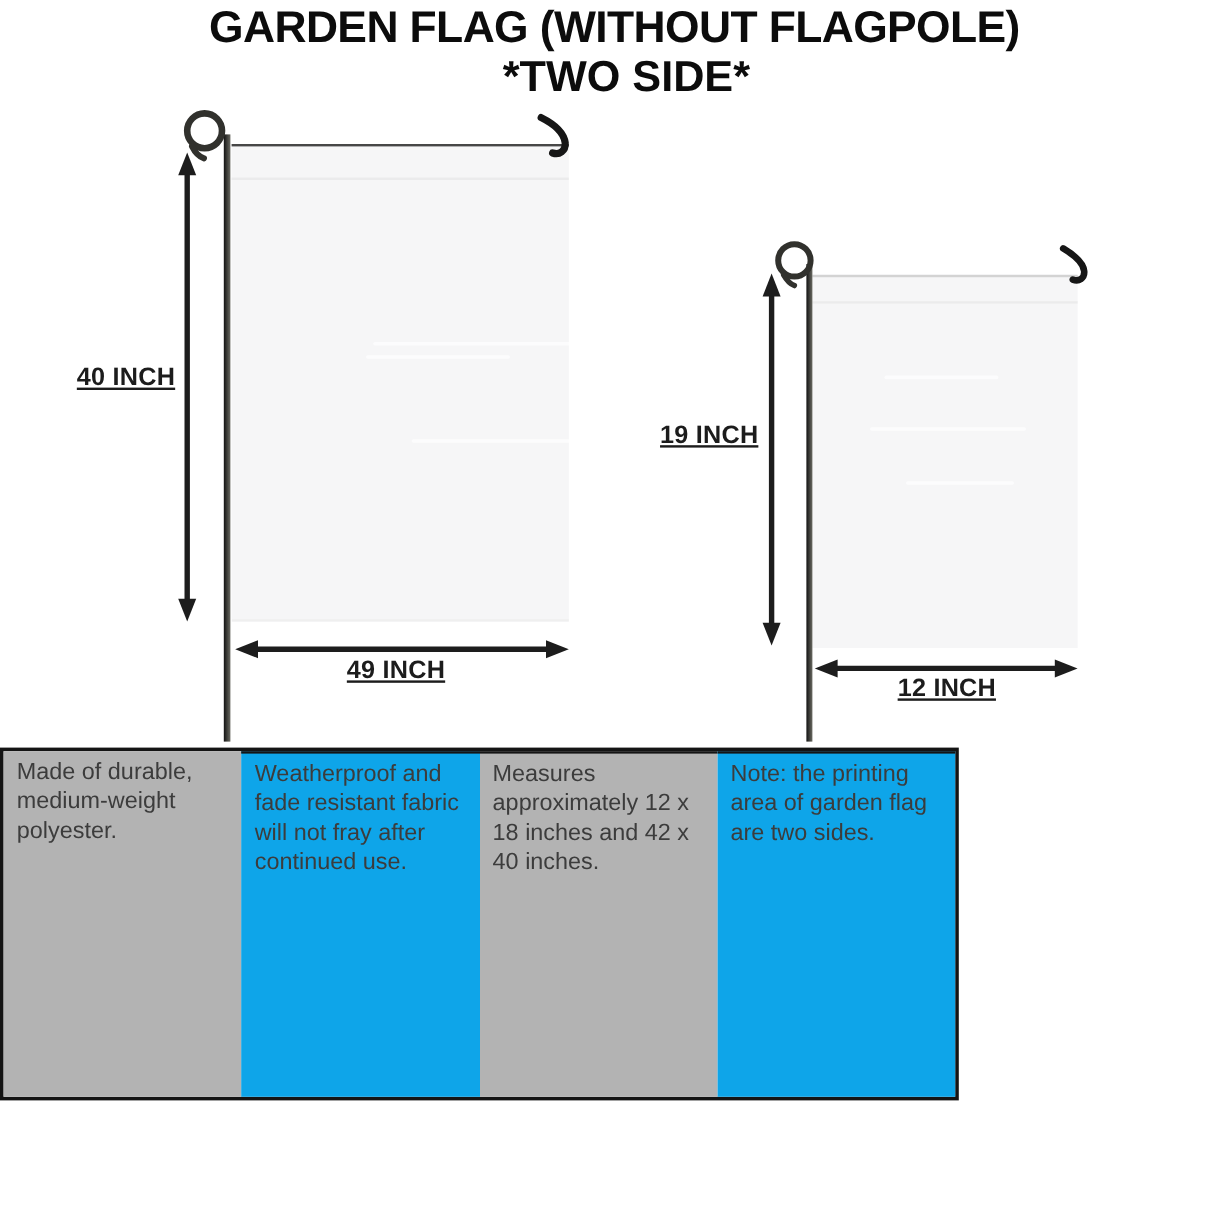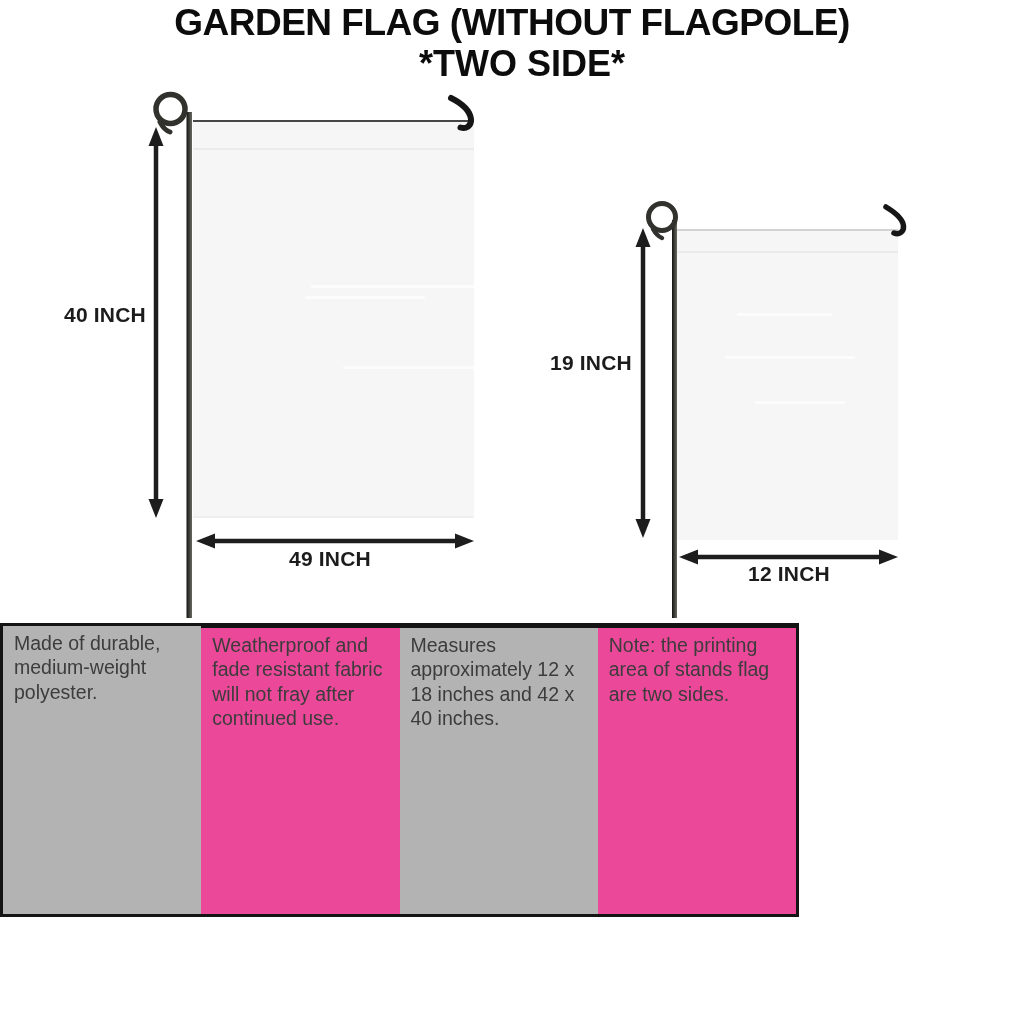--- a/index.html
+++ b/index.html
@@ -22,27 +22,27 @@
               border-top:2px solid #d3d3d3;}
   .seam{position:absolute;left:0;width:100%;height:2px;background:#ebebec;}
   .streak{position:absolute;height:3px;background:rgba(255,255,255,.7);
           border-radius:2px;}
 
   
   svg.overlay{position:absolute;left:0;top:0;z-index:3;}
 
   
   .dim{position:absolute;z-index:4;width:130px;text-align:center;
-       font-weight:bold;font-size:21px;color:#1c1c1c;letter-spacing:0.2px;}
+       font-weight:bold;font-size:21px;color:#1c1c1c;letter-spacing:0.2px;text-decoration:underline;}
 
   
   .features{position:absolute;left:0px;top:623px;width:799px;height:294px;
             z-index:2;border:3px solid #141414;box-sizing:border-box;
             display:flex;flex-direction:row;}
-  .feature-row{flex:1 1 0;background:#ec4899;color:#3c3c3c;
+  .feature-row{flex:1 1 0;background:#0ea5e9;color:#3c3c3c;
                font-size:19.5px;line-height:1.25;
                padding:5px 0 0 11px;box-sizing:border-box;}
   .feature-row:nth-child(odd){background:#b3b3b3;}
   .feature-row + .feature-row{border-top:2.5px solid #141414;}
 </style>
 </head>
 <body>
 
 <div class="stage">
 
@@ -116,16 +116,16 @@
 
   <div class="dim" style="left:40px;top:303px">40 INCH</div>
   <div class="dim" style="left:265px;top:547px">49 INCH</div>
   <div class="dim" style="left:526px;top:351px">19 INCH</div>
   <div class="dim" style="left:724px;top:562px">12 INCH</div>
 
   <div class="features">
     <div class="feature-row">Made of durable, medium-weight polyester.</div>
     <div class="feature-row">Weatherproof and fade resistant fabric will not fray after continued use.</div>
     <div class="feature-row">Measures approximately 12 x 18 inches and 42 x 40 inches.</div>
-    <div class="feature-row">Note: the printing area of stands flag are two sides.</div>
+    <div class="feature-row">Note: the printing area of garden flag are two sides.</div>
   </div>
 
 </div>
 
 </body></html>

